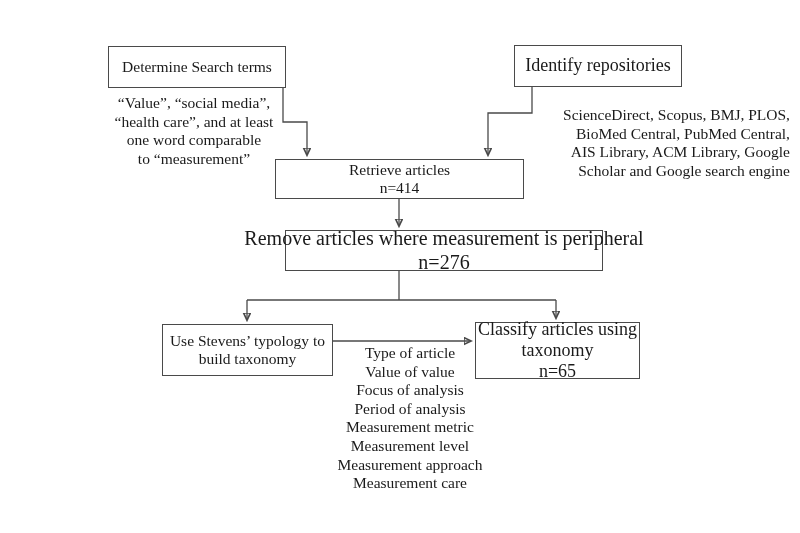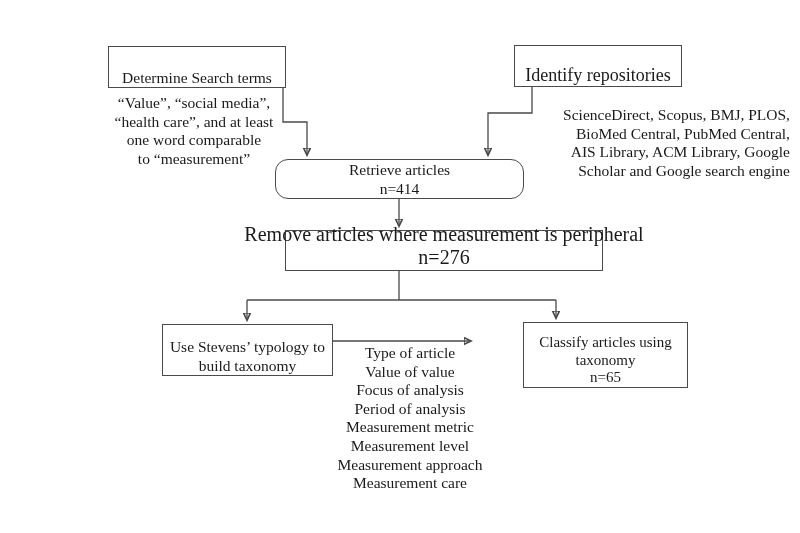--- a/index.html
+++ b/index.html
@@ -22,21 +22,21 @@
     height: 533px;
   }
   .node-box {
     position: absolute;
     border: 1px solid #4a4a4a;
     background: #ffffff;
     box-sizing: border-box;
     display: flex;
     flex-direction: column;
     align-items: center;
-    justify-content: flex-end;
+    justify-content: center;
     text-align: center;
     line-height: 1.18;
     z-index: 3;
   }
   .node-line {
     display: block;
     white-space: nowrap;
   }
   .free-text {
     position: absolute;
@@ -51,35 +51,33 @@
     left: 108px; top: 46px; width: 178px; height: 42px;
     font-size: 15.5px;
   }
   #box-identify-repos {
     left: 514px; top: 45px; width: 168px; height: 42px;
     font-size: 18px;
   }
   #box-retrieve {
     left: 275px; top: 159px; width: 249px; height: 40px;
     font-size: 15.5px;
-    border-radius: 13px;
   }
   #box-remove {
     left: 240px; top: 230px; width: 318px; height: 41px;
     font-size: 20px;
     margin-left: 45px;
   }
   #box-stevens {
     left: 162px; top: 324px; width: 171px; height: 52px;
     font-size: 15.5px;
   }
   #box-classify {
-    left: 475px; top: 322px; width: 165px; height: 66px;
-    font-size: 15px;
-    margin-left: 48px;
+    left: 475px; top: 322px; width: 165px; height: 57px;
+    font-size: 18px;
   }
 
   #text-search-terms {
     left: 96px; top: 94px; width: 196px;
     font-size: 15.5px;
   }
   #text-repositories {
     left: 532px; top: 106px; width: 258px;
     font-size: 15.5px;
     text-align: right;

